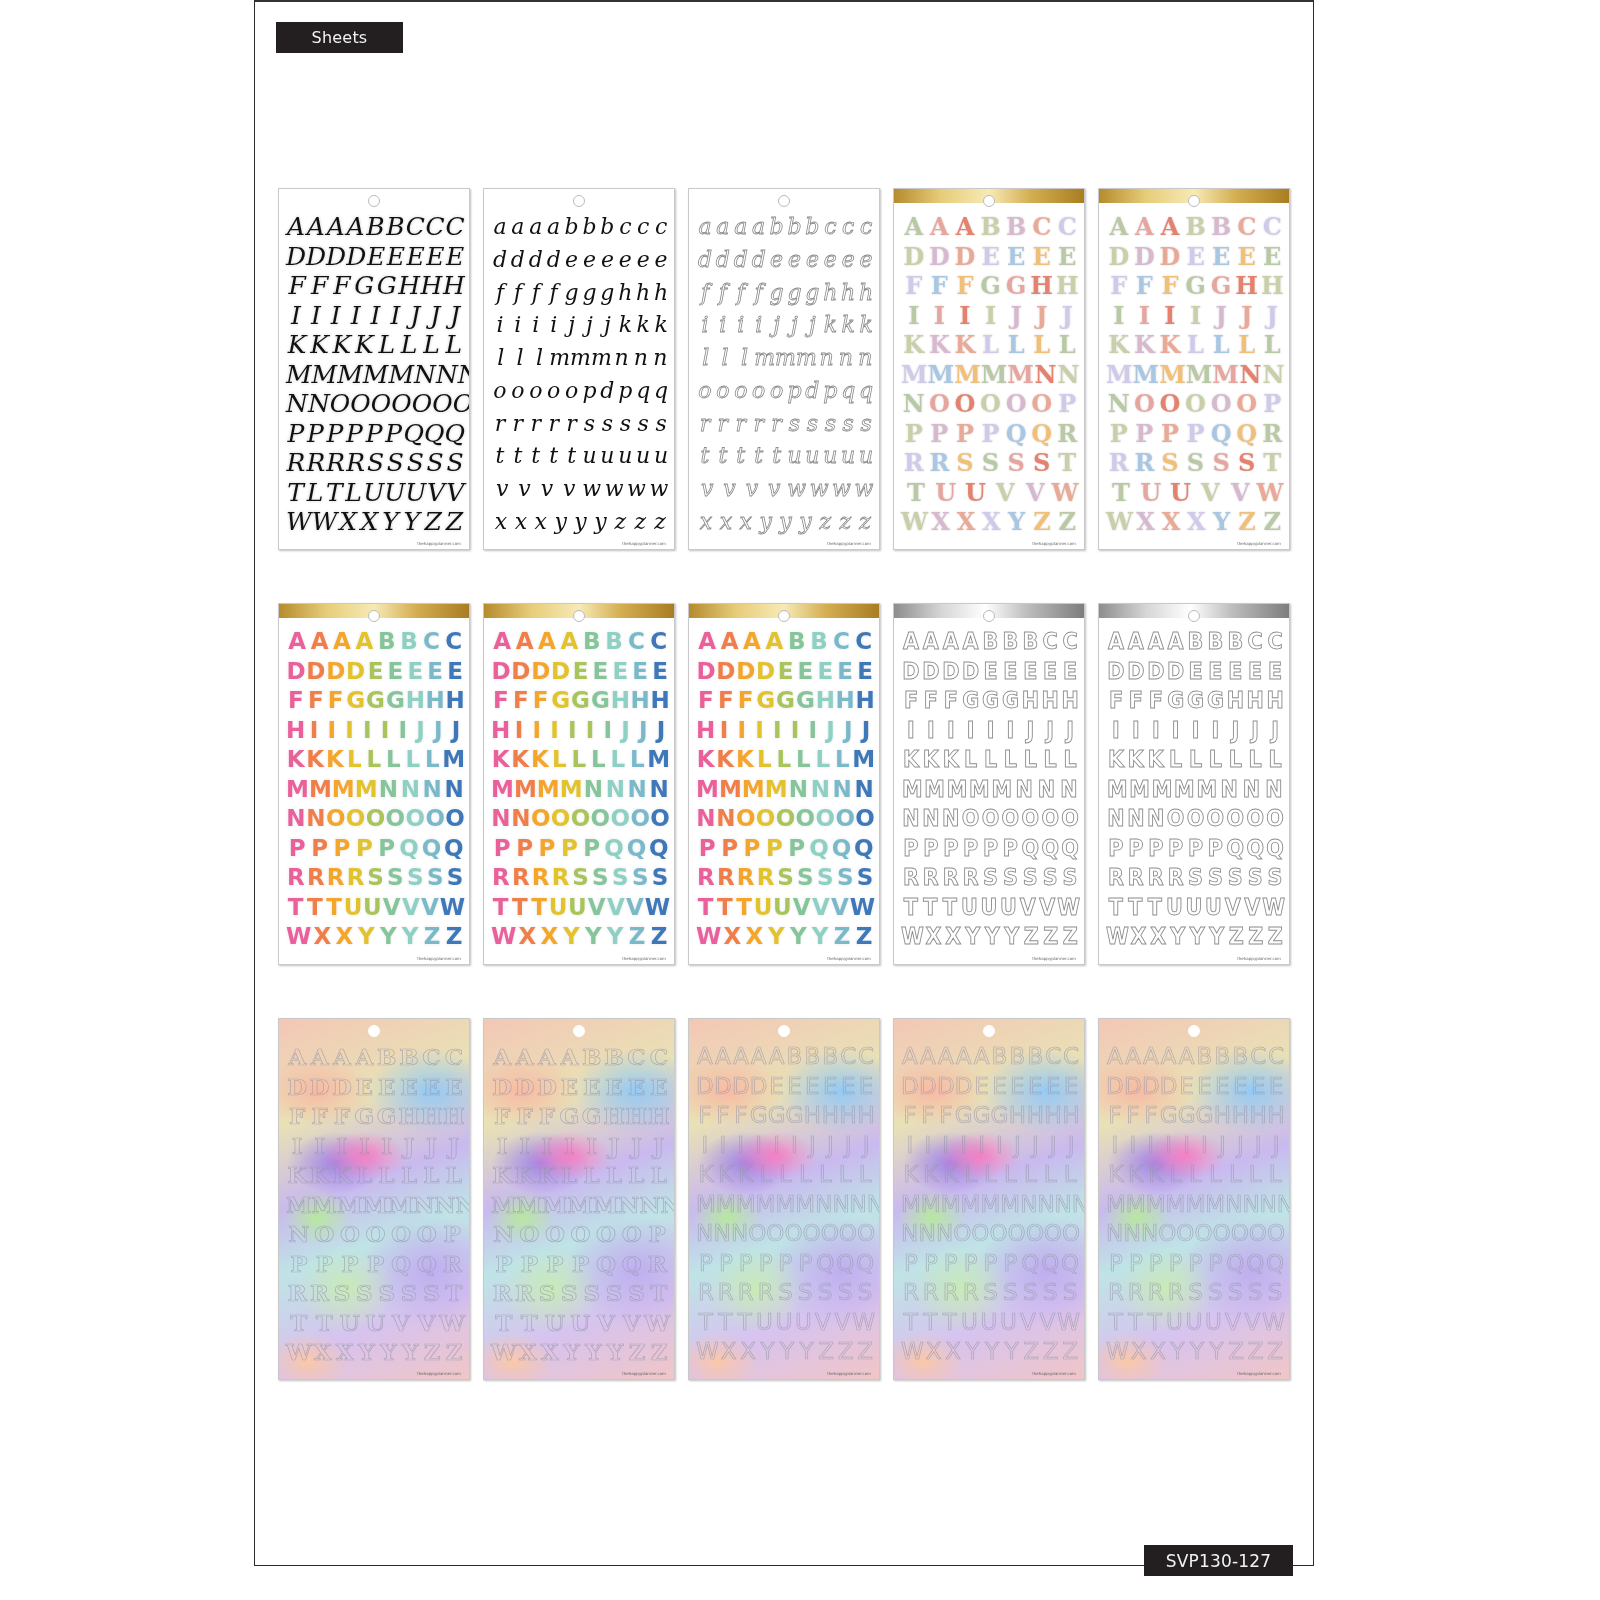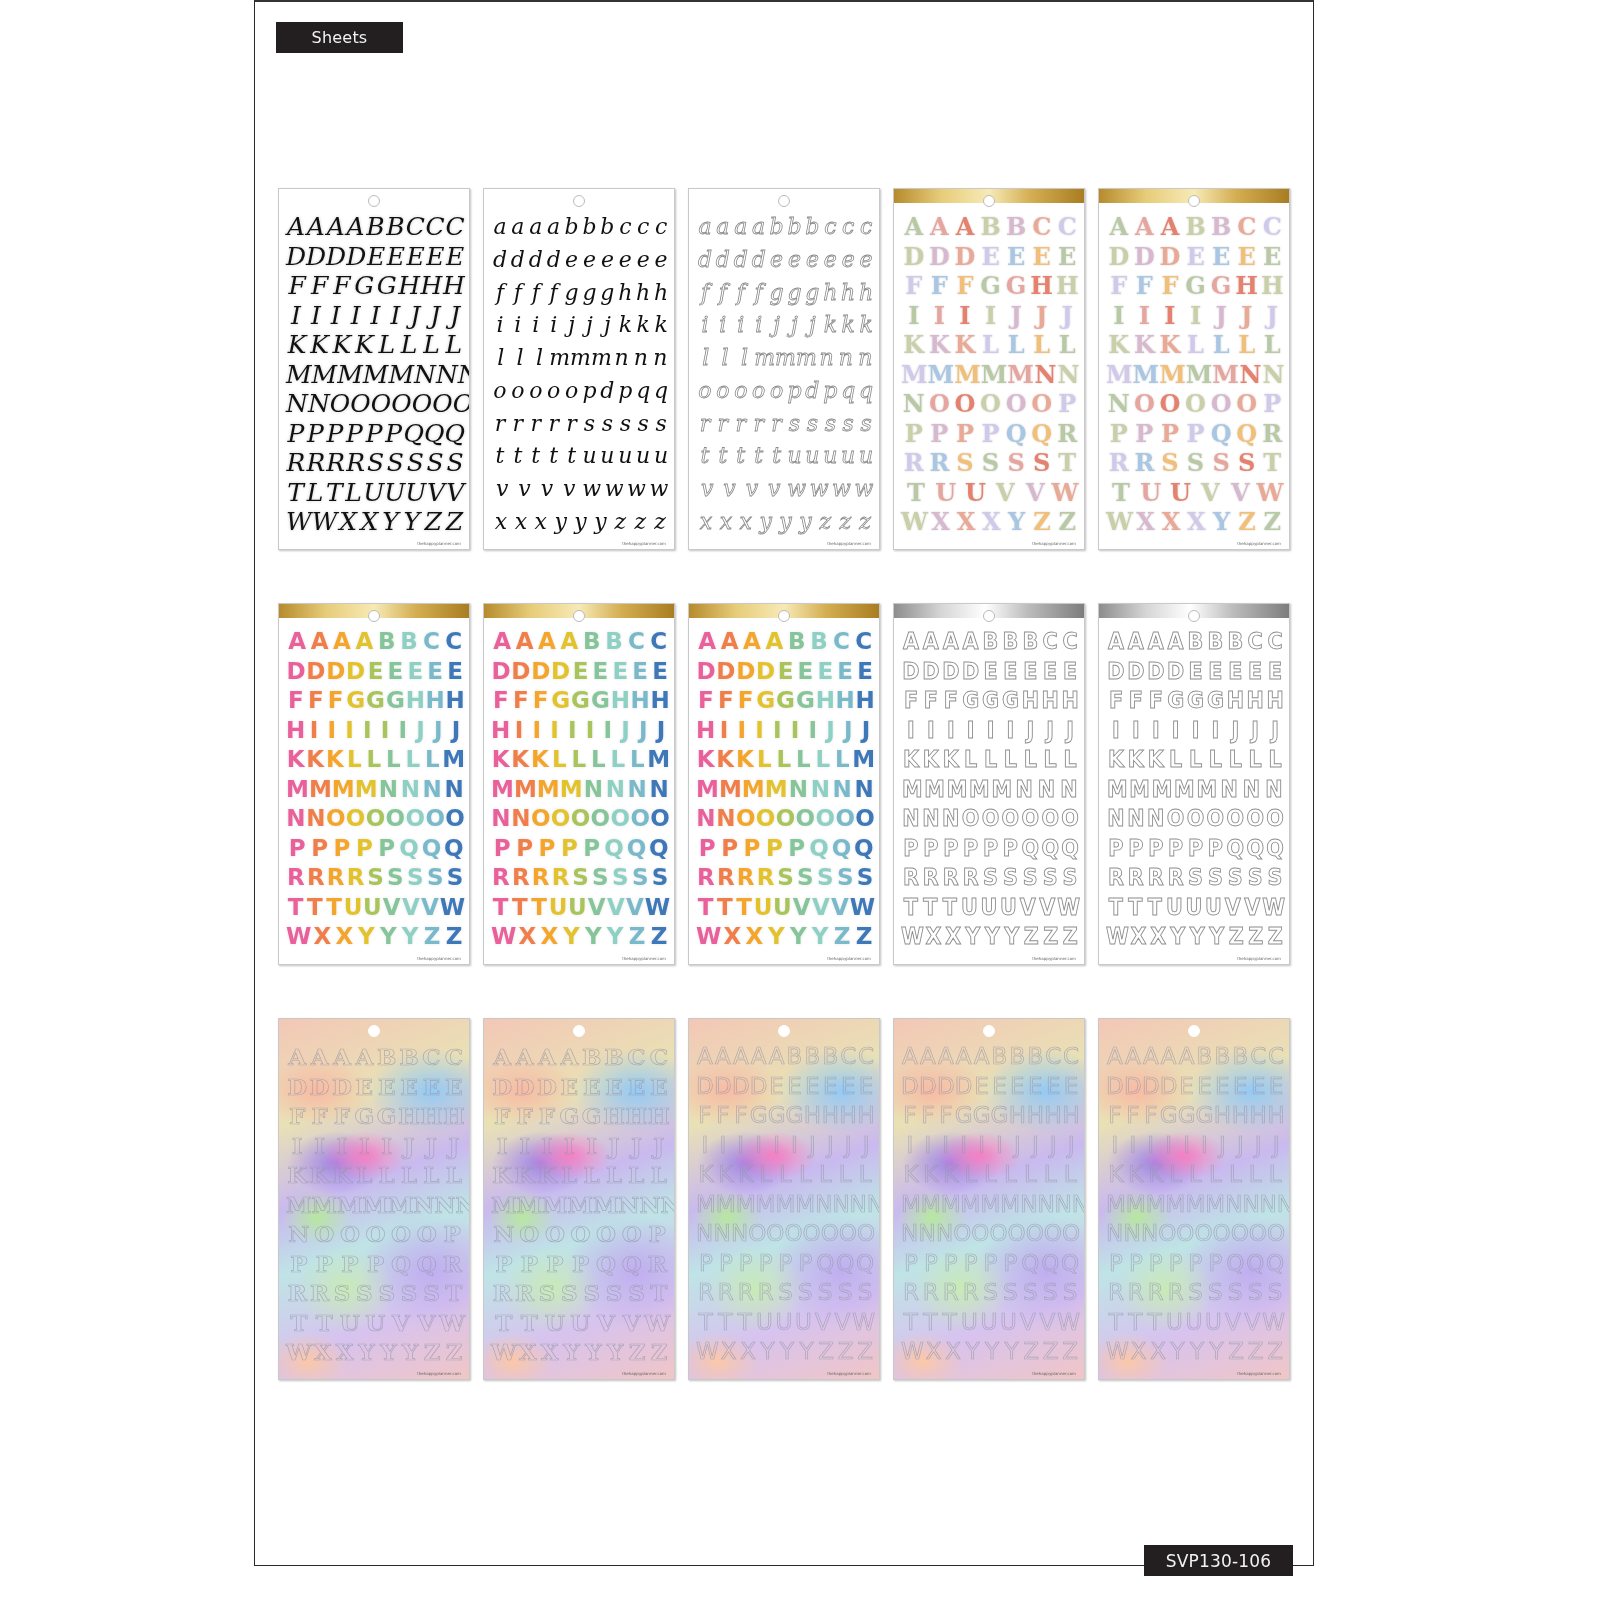--- a/index.html
+++ b/index.html
@@ -1874,14 +1874,14 @@
           <span class="g">Z</span>
           <span class="g">Z</span>
           <span class="g">Z</span>
         </div>
       </div>
       <span class="footer-text">thehappyplanner.com</span>
     </div>
   </div>
 
 <div class="label-box sku-label">
-  <span>SVP130-106</span>
+  <span>SVP130-127</span>
 </div>
 
 </body></html>

